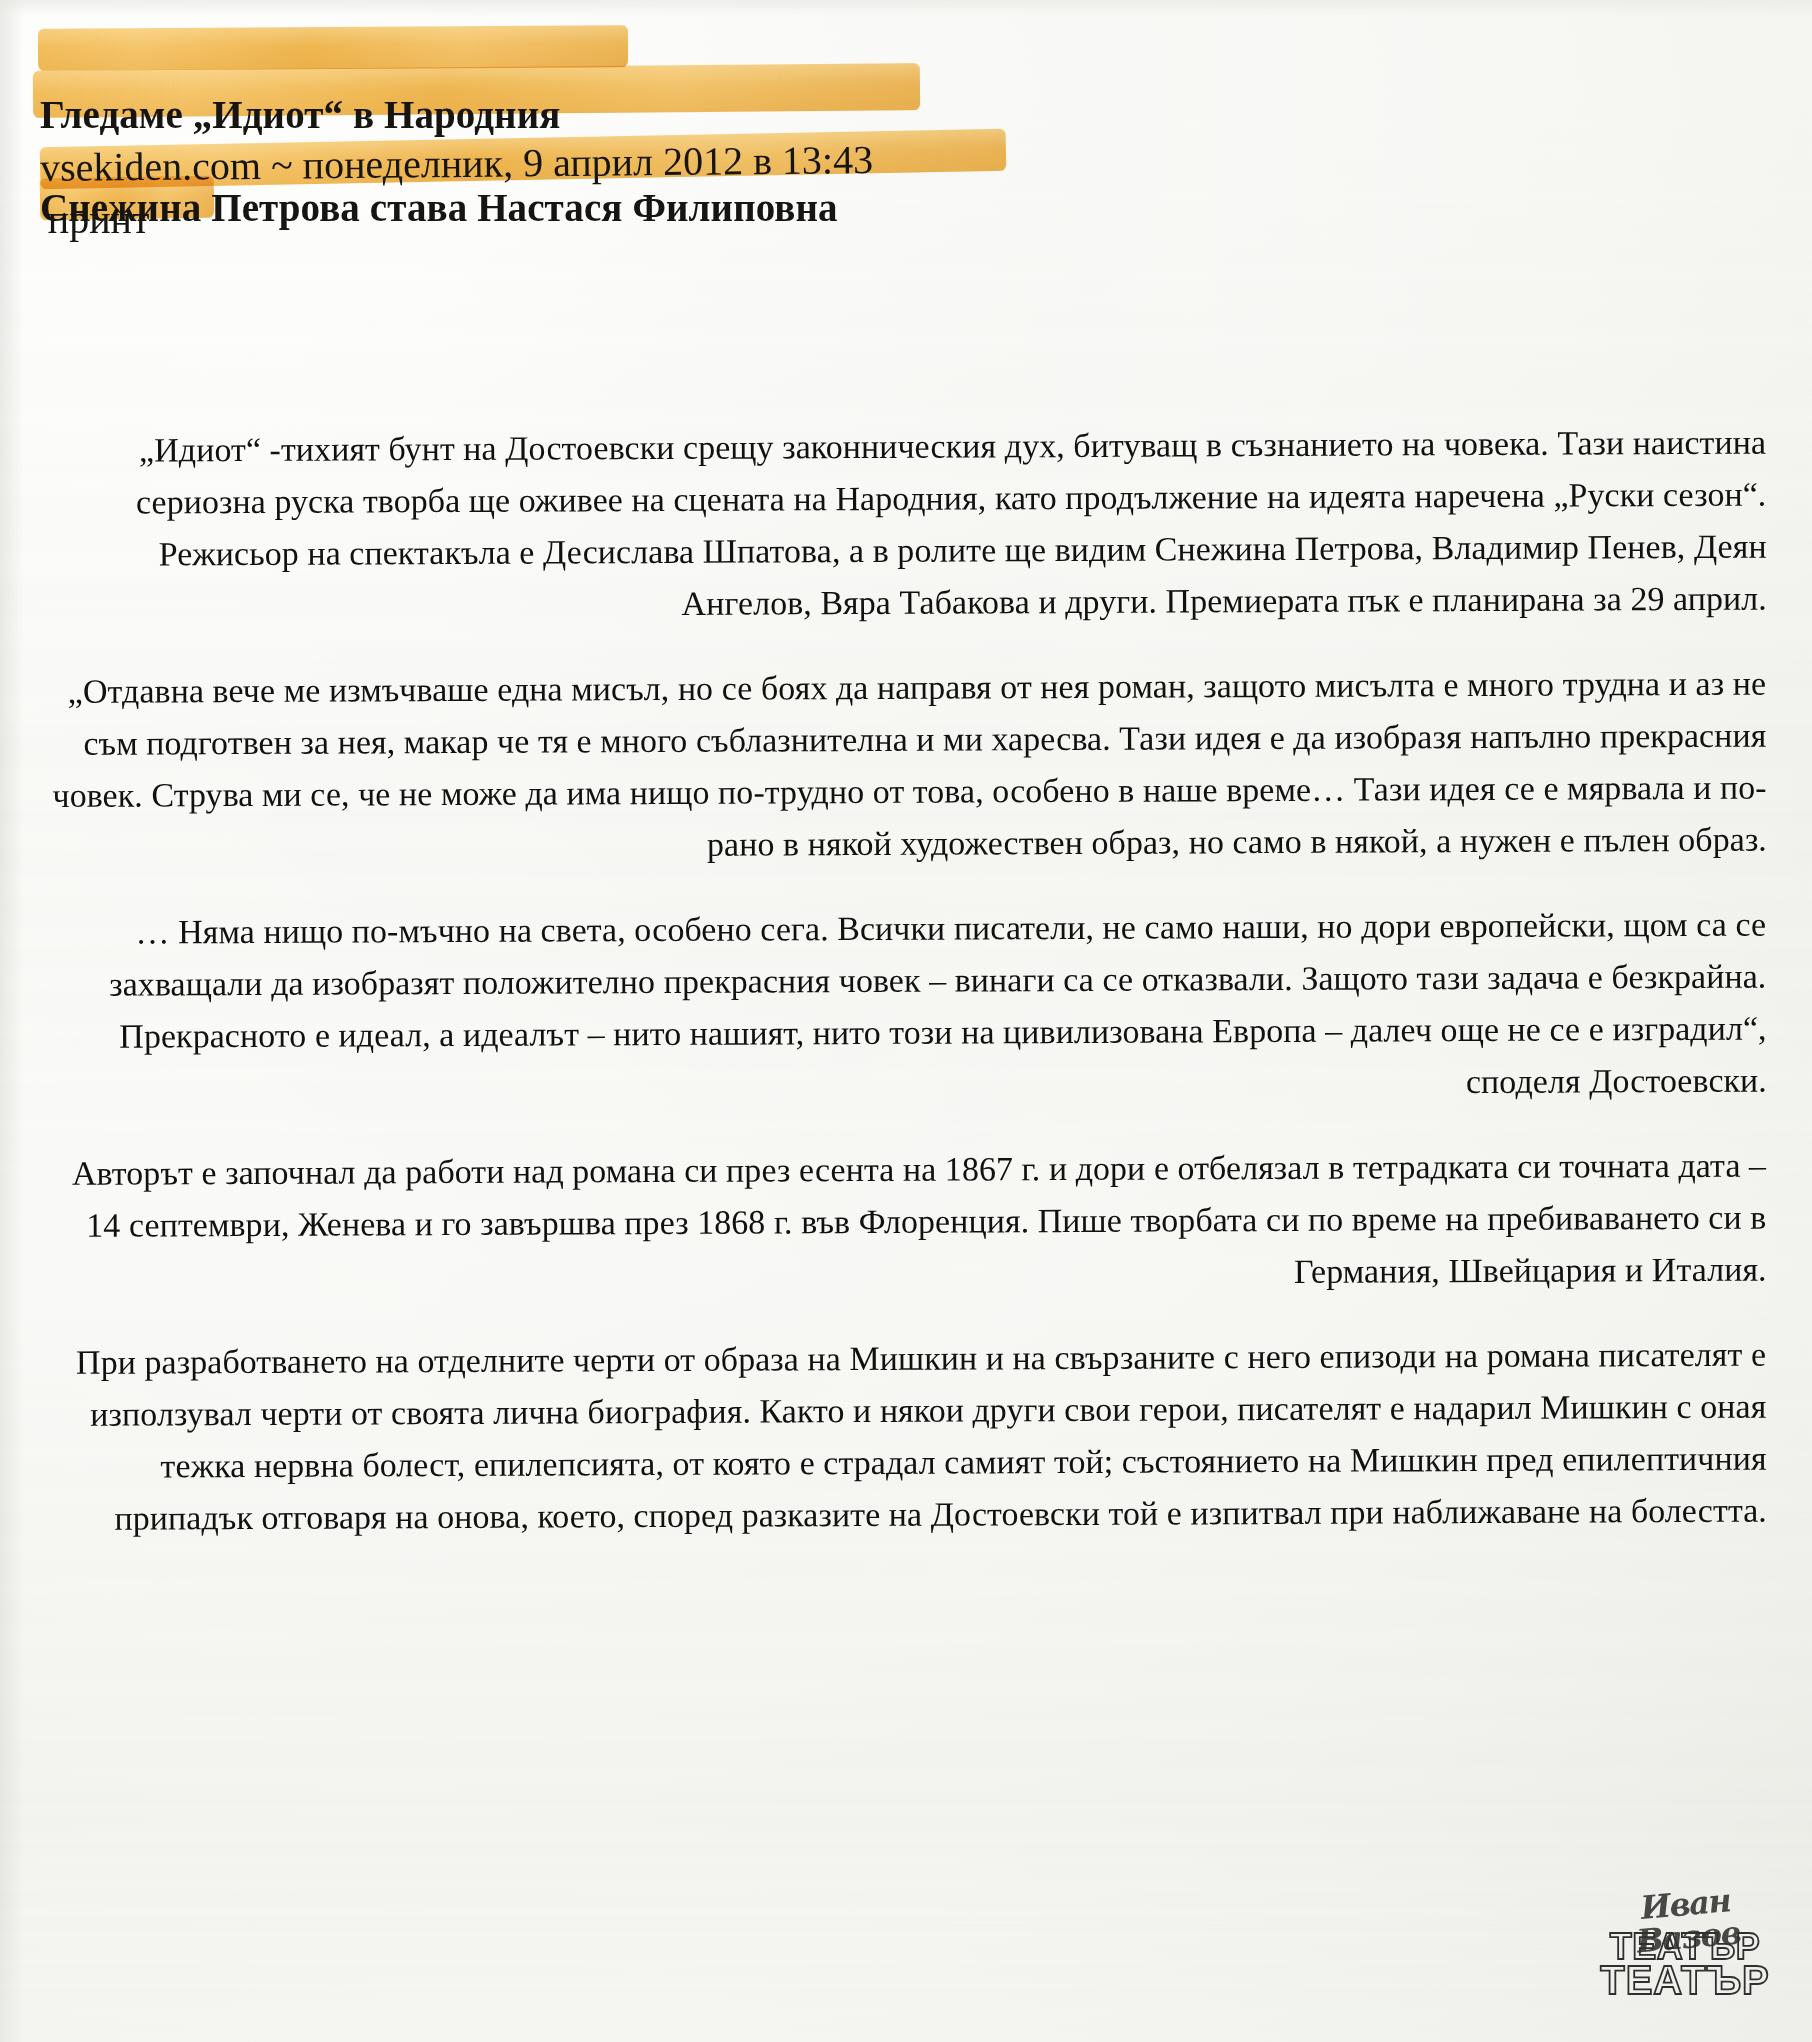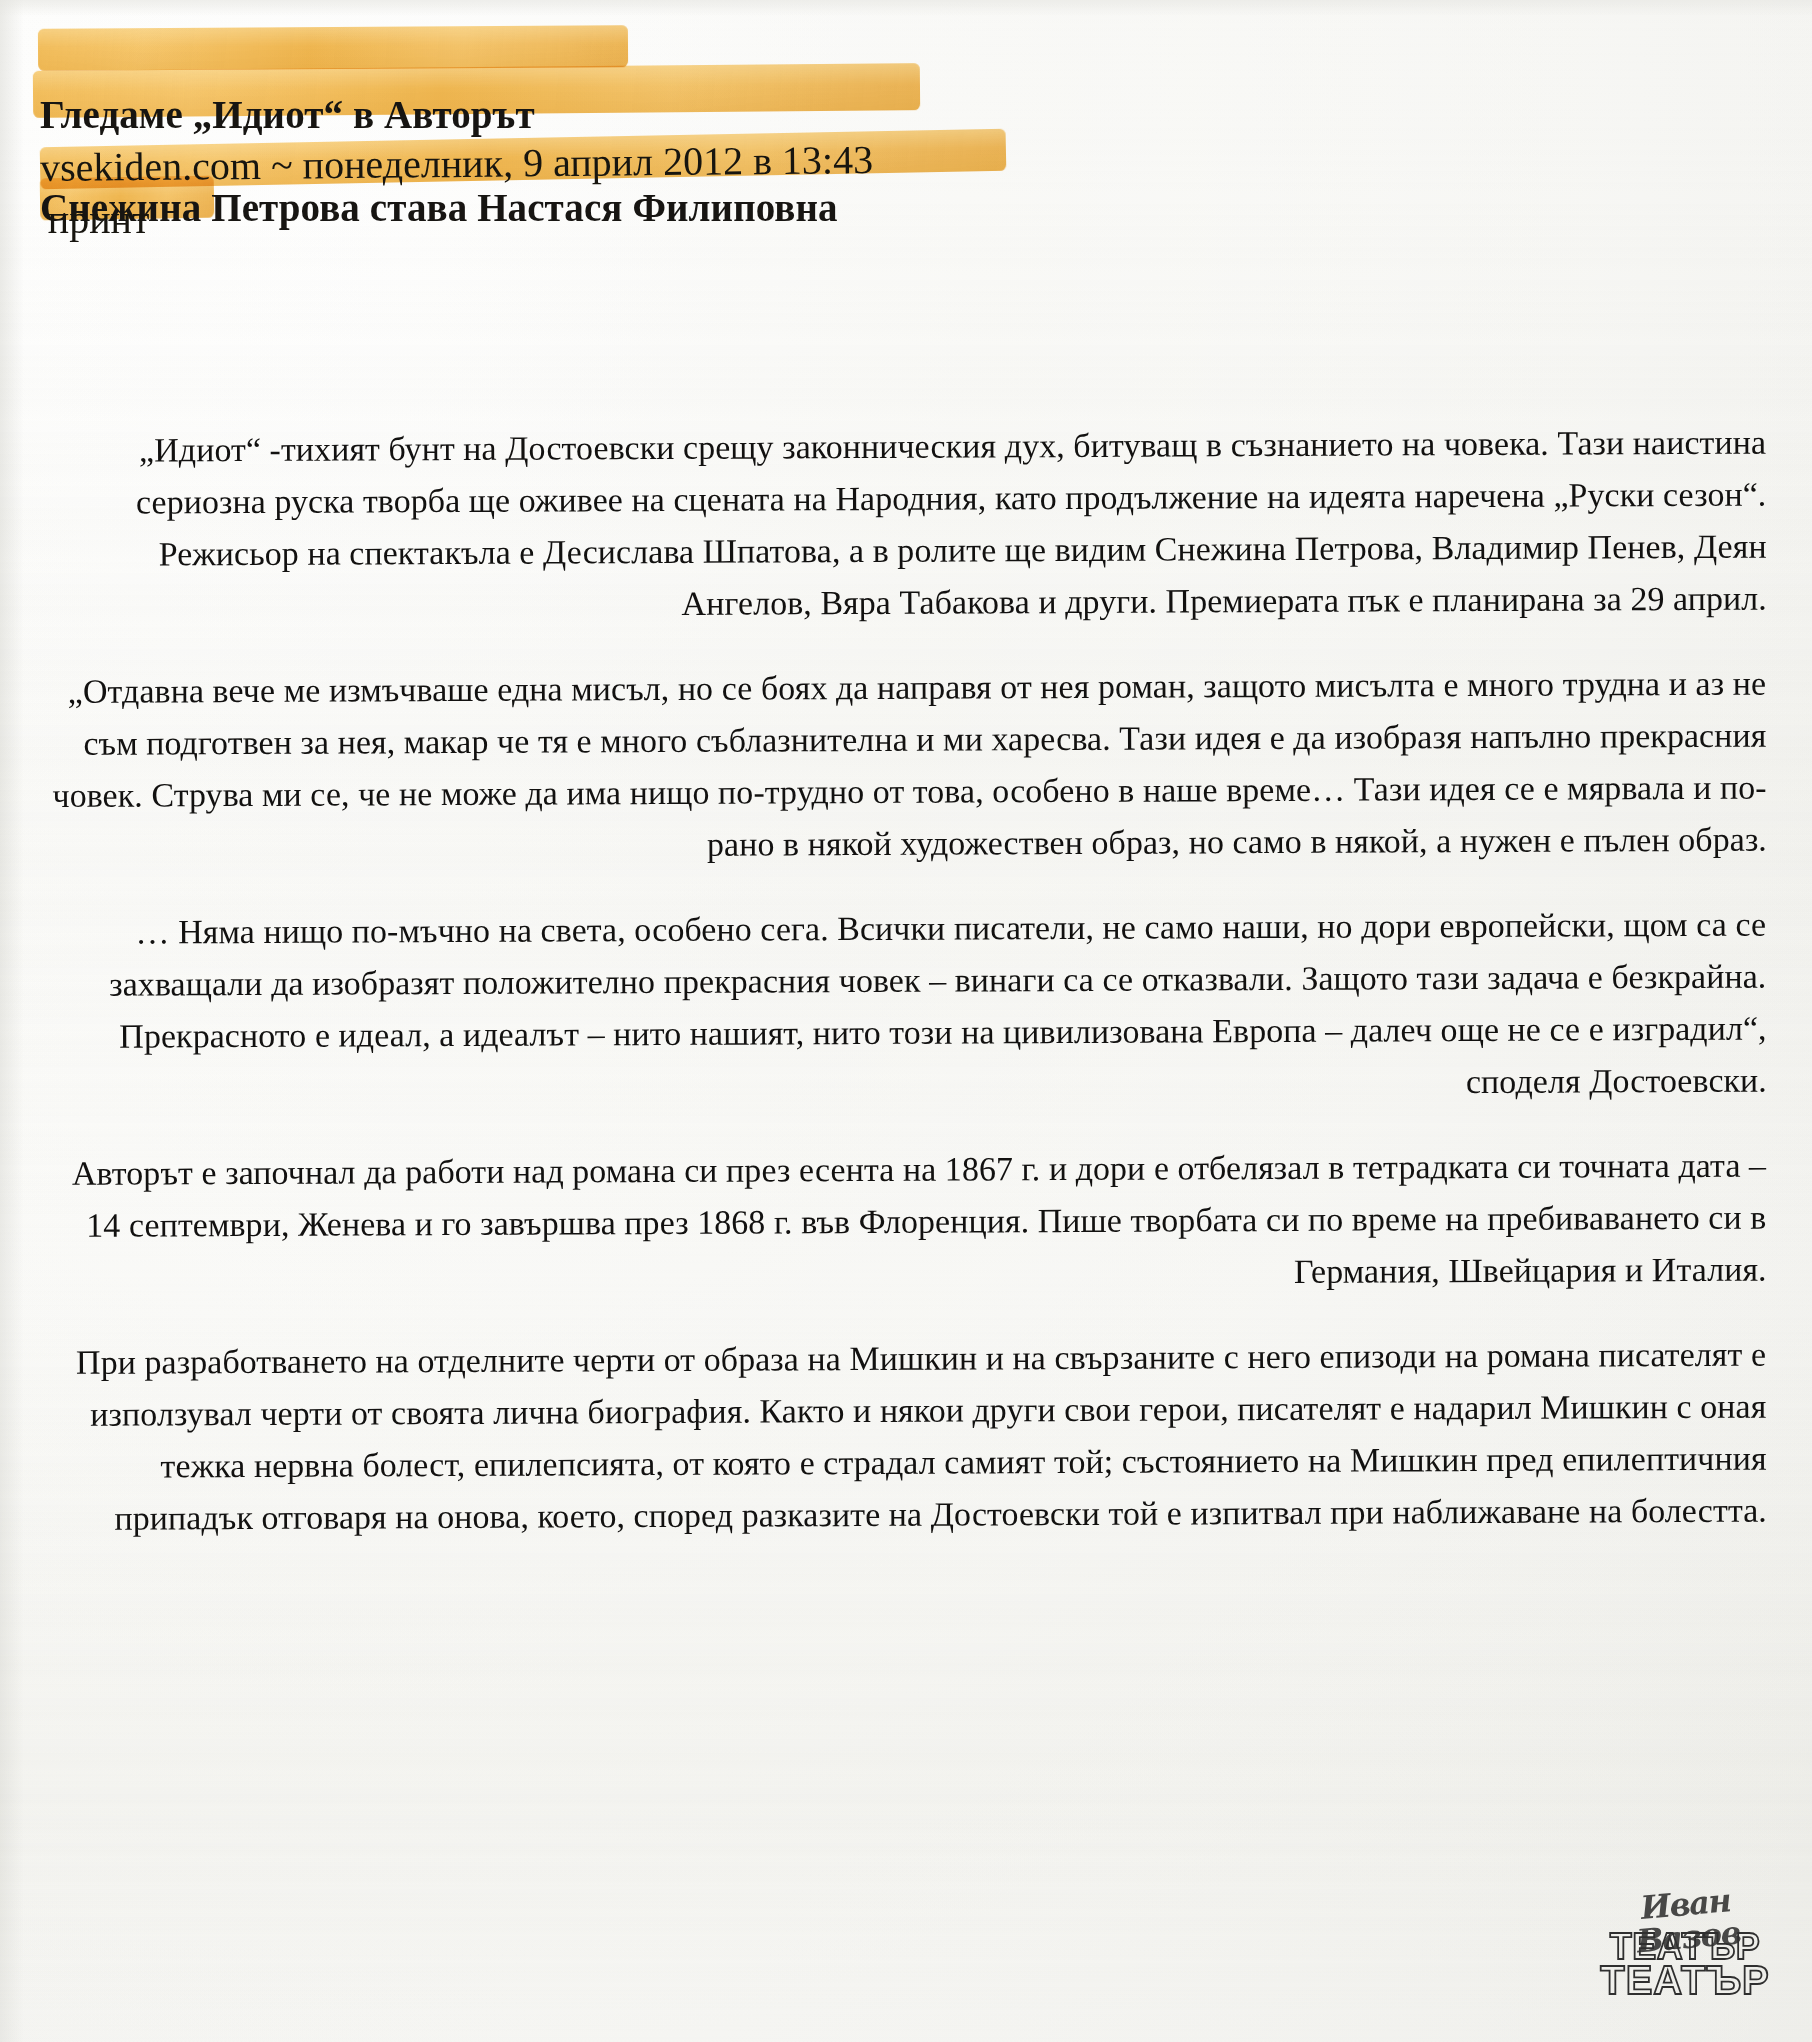--- a/index.html
+++ b/index.html
@@ -168,21 +168,21 @@
   <div class="scan-edge-top"></div>
   <div class="scan-edge-left"></div>
 
   <div class="hl" style="left:38px; top:27px; width:590px; height:42px; transform: rotate(-0.35deg);"></div>
   <div class="hl" style="left:33px; top:67px; width:887px; height:47px; transform: rotate(-0.5deg);"></div>
 
   <div class="hl" style="left:40px; top:138px; width:966px; height:42px; transform: rotate(-1.1deg);"></div>
   <div class="hl" style="left:40px; top:177px; width:174px; height:42px; transform: rotate(-0.9deg);"></div>
 
   <h1 class="headline">
-    <span class="ln ln1">Гледаме „Идиот“ в Авторът</span>
+    <span class="ln ln1">Гледаме „Идиот“ в Народния</span>
     <span class="ln ln2">Снежина Петрова става Настася Филиповна</span>
   </h1>
 
   <div class="byline">
     <span class="src">vsekiden.com ~ понеделник, 9 април 2012 в 13:43</span>
     <span class="print">принт</span>
   </div>
 
   <div class="body-copy">
     <p>„Идиот“ -тихият бунт на Достоевски срещу законническия дух, битуващ в съзнанието на човека. Тази наистина сериозна руска творба ще оживее на сцената на Народния, като продължение на идеята наречена „Руски сезон“. Режисьор на спектакъла е Десислава Шпатова, а в ролите ще видим Снежина Петрова, Владимир Пенев, Деян Ангелов, Вяра Табакова и други. Премиерата пък е планирана за 29 април.</p>

